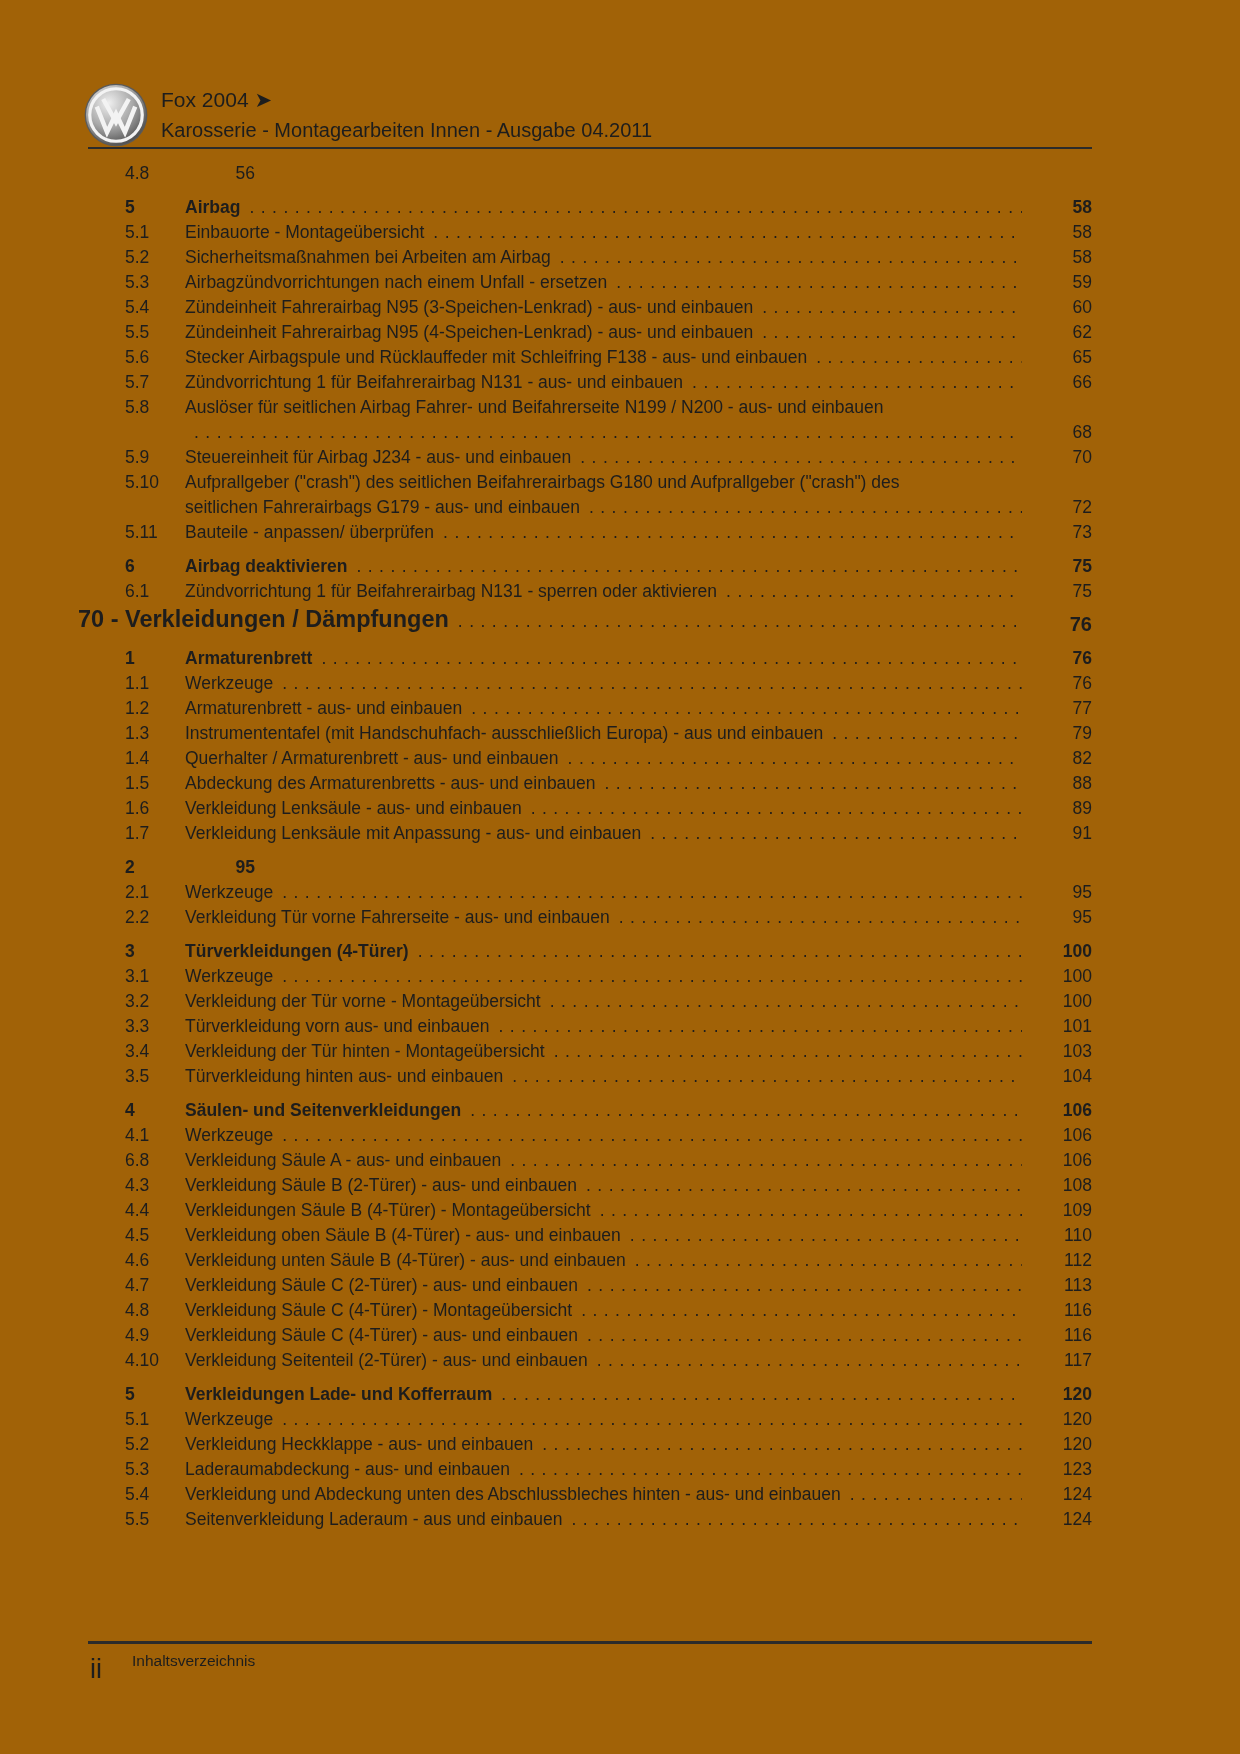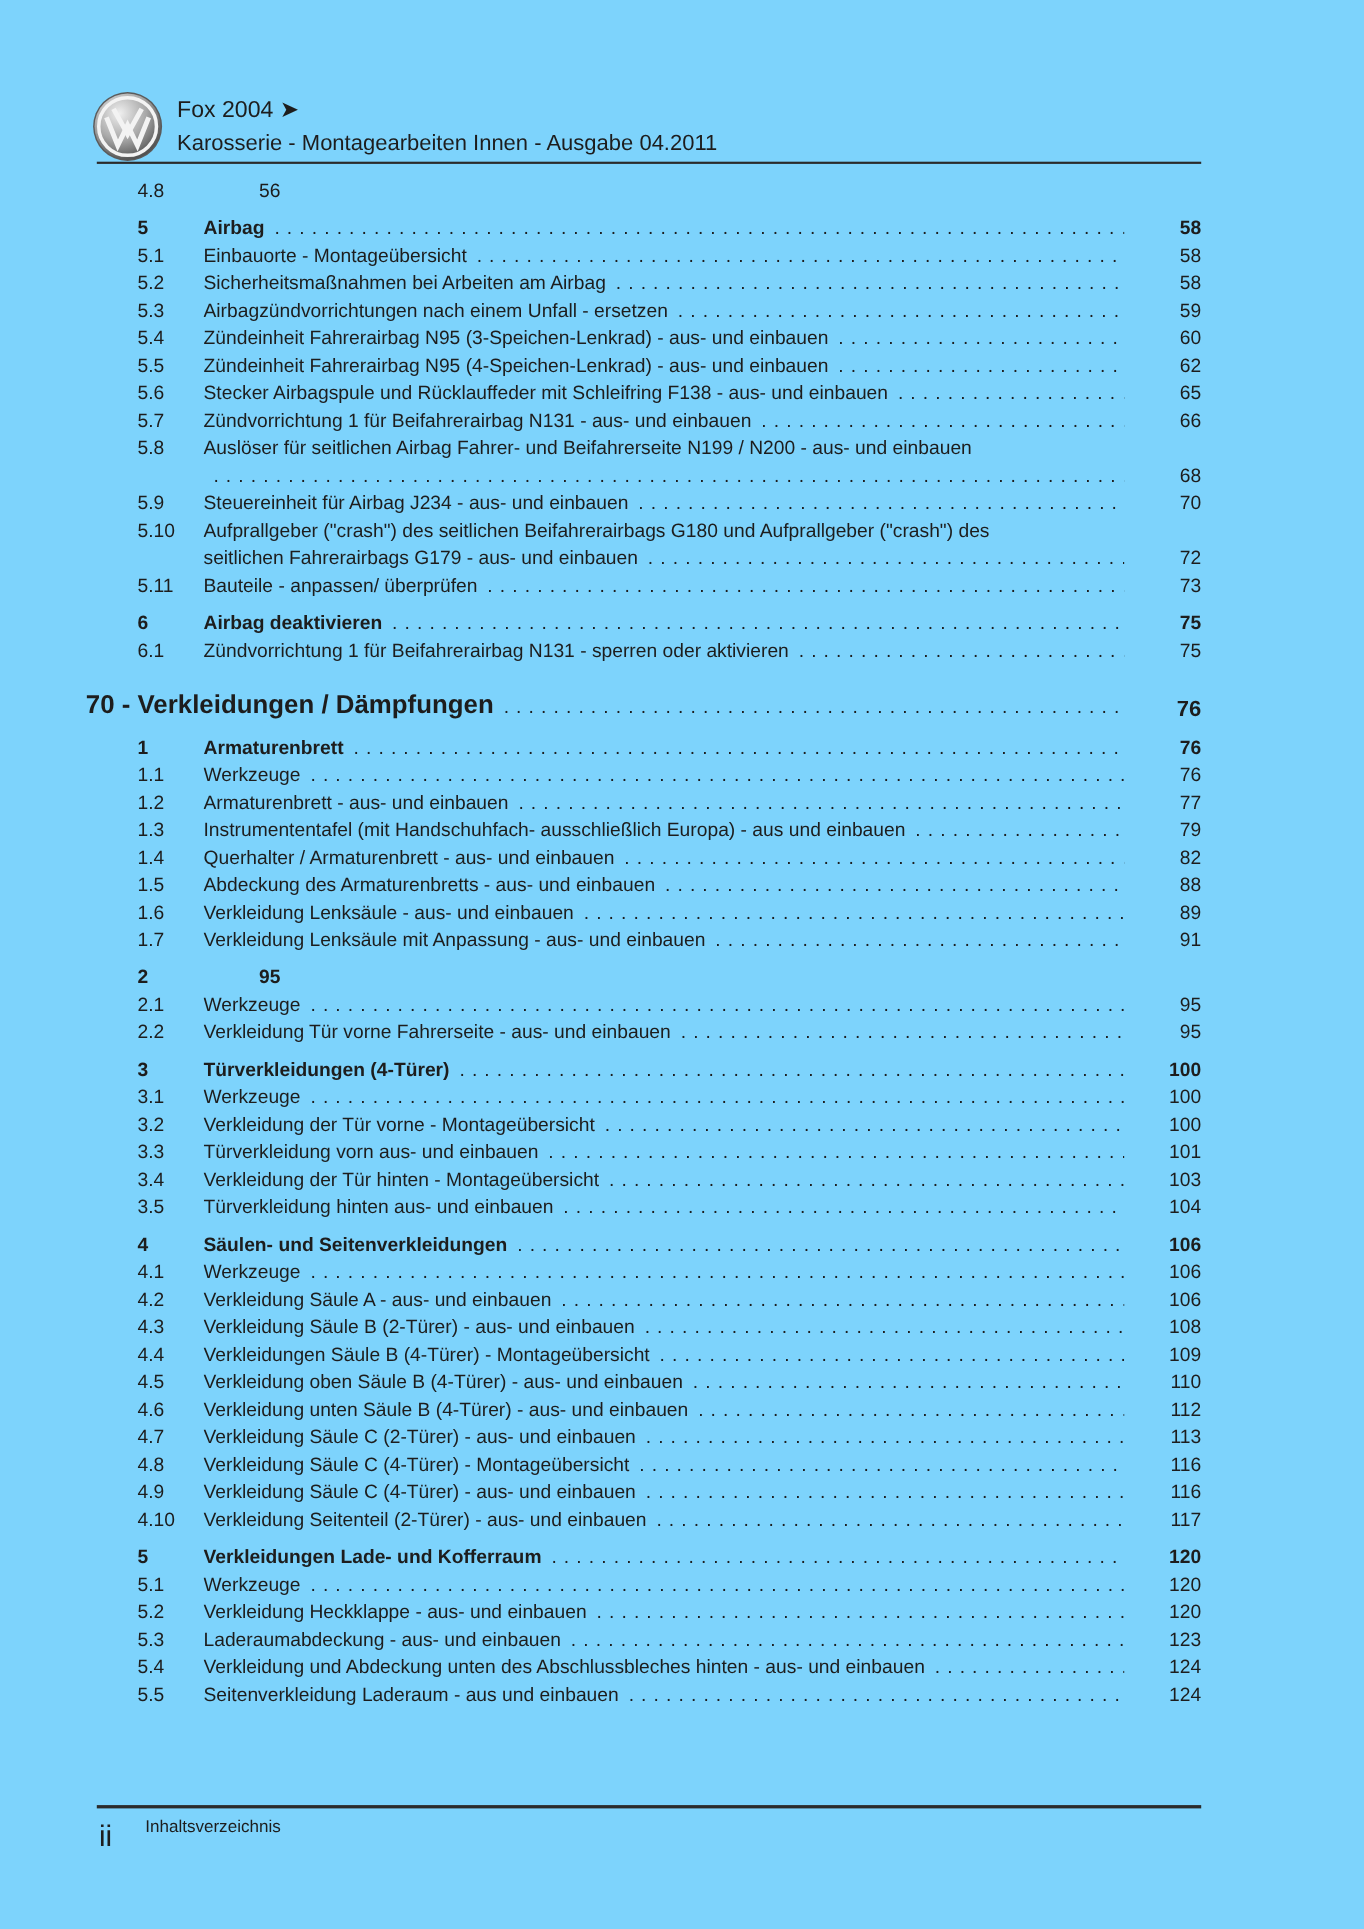--- a/index.html
+++ b/index.html
@@ -1,20 +1,20 @@
 <!DOCTYPE html>
 <html lang="de"><head>
 <meta charset="utf-8">
 <title>Inhaltsverzeichnis</title>
 <style>
   html,body { margin:0; padding:0; background:#ffffff; }
   .page {
     position:relative;
     width:1240px; height:1754px;
-    background:#7dd3fc;
+    background:#a16207;
     font-family:"Liberation Sans", sans-serif;
     color:#1d1d1d;
     overflow:hidden;
   }
   
   .vw-logo { position:absolute; left:84px; top:83px; width:64px; height:64px; }
   .model-line {
     position:absolute; left:161px; top:87px;
     font-size:21px; line-height:26px; color:#1d1d1d; white-space:nowrap;
   }
@@ -43,21 +43,21 @@
   .toc-page {
     flex:none; width:70px; text-align:right; align-self:flex-end; white-space:nowrap;
   }
   .leader { padding-left:9px; }
   .leader::after {
     content:". . . . . . . . . . . . . . . . . . . . . . . . . . . . . . . . . . . . . . . . . . . . . . . . . . . . . . . . . . . . . . . . . . . . . . . . . . . . . . . . . . . . . . . . . . . . . . . . . . . . . . . . . . . . . . . . . . . . . . . . . . . .";
     white-space:nowrap; letter-spacing:0.8px;
     font-size:17.5px; font-weight:normal; color:#1d1d1d;
   }
   .toc-row.section { font-weight:bold; margin-top:9px; }
-  .toc-row.chapter { margin-top:21px; margin-bottom:6px; }
+  .toc-row.chapter { margin-bottom:6px; }
   .toc-row.chapter .toc-title {
     font-size:23.5px; font-weight:bold; line-height:31px; margin-left:-10px;
   }
   .toc-row.chapter .toc-page { font-size:20px; font-weight:bold; }
   
   .footer-rule {
     position:absolute; left:88px; top:1641px; width:1004px; height:3px;
     background:#2b2b2b;
   }
   .footer {
@@ -328,21 +328,21 @@
       <span class="toc-page">106</span>
     </div>
       <div class="toc-row sub">
       <span class="toc-num">4.1</span>
       <span class="toc-title">
           <span class="toc-line">Werkzeuge<span class="leader"></span></span>
         </span>
       <span class="toc-page">106</span>
     </div>
       <div class="toc-row sub">
-      <span class="toc-num">4.2</span>
+      <span class="toc-num">6.8</span>
       <span class="toc-title">
           <span class="toc-line">Verkleidung Säule A - aus- und einbauen<span class="leader"></span></span>
         </span>
       <span class="toc-page">106</span>
     </div>
       <div class="toc-row sub">
       <span class="toc-num">4.3</span>
       <span class="toc-title">
           <span class="toc-line">Verkleidung Säule B (2-Türer) - aus- und einbauen<span class="leader"></span></span>
         </span>

